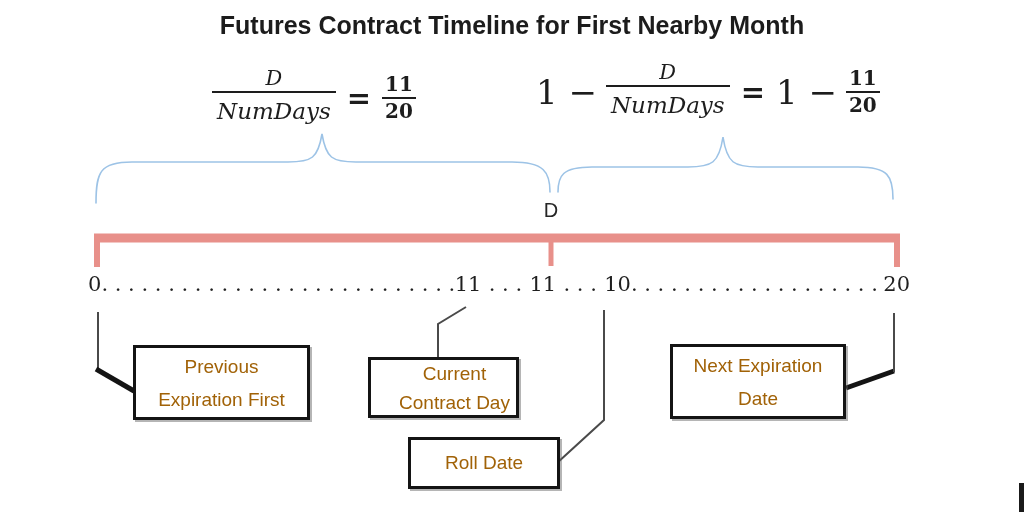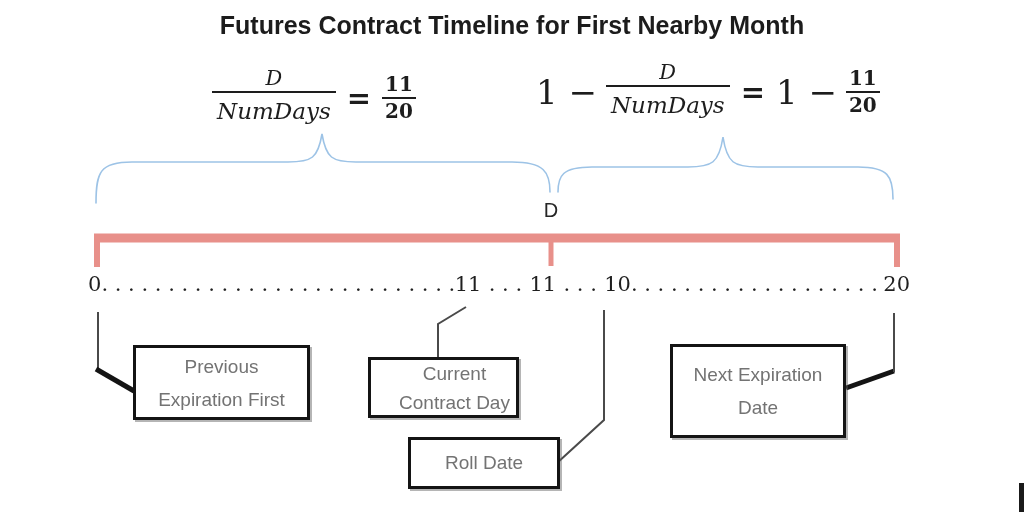--- a/index.html
+++ b/index.html
@@ -42,25 +42,25 @@
   .nl-num{flex:0 0 auto;}
   .fill{overflow:hidden;white-space:nowrap;color:#1f1f1f;}
   .fill-left{flex:1.4 1 0;}
   .fill-right{flex:1 1 0;}
   .fill-fixed{flex:0 0 48px;text-align:center;}
 
   
   .box{position:absolute;background:#ffffff;border:3px solid #141414;
        box-shadow:2px 2px 0 rgba(90,90,90,.45);
        display:flex;flex-direction:column;justify-content:center;align-items:center;
-       font-size:19px;color:#737373;text-align:center;box-sizing:border-box;}
+       font-size:19px;color:#a16207;text-align:center;box-sizing:border-box;}
   .b1{left:133px;top:345px;width:177px;height:75px;line-height:33px;}
   .b2{left:368px;top:357px;width:151px;height:61px;line-height:29px;padding-left:22px;}
   .b3{left:408px;top:437px;width:152px;height:52px;line-height:24px;}
-  .b4{left:670px;top:344px;width:176px;height:94px;line-height:33px;}
+  .b4{left:670px;top:344px;width:176px;height:75px;line-height:33px;}
 </style>
 </head>
 <body>
 
 <div class="stage">
 
   <div class="title">Futures Contract Timeline for First Nearby Month</div>
 
   <div class="formula f1">
     <span class="frac">

